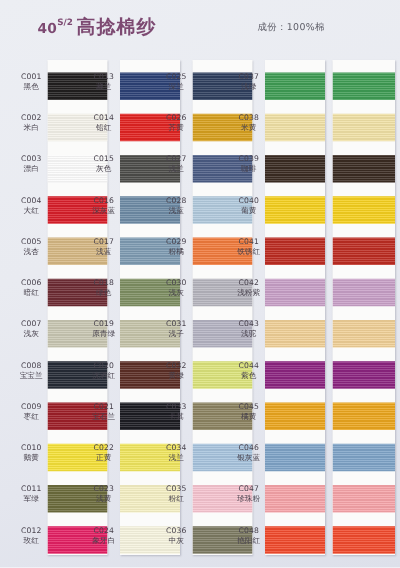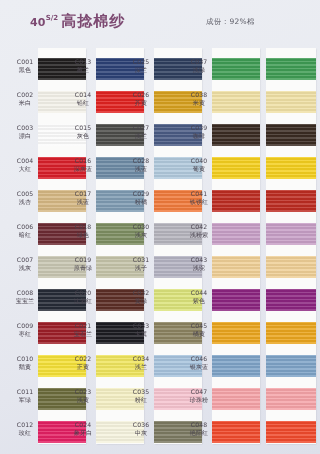--- a/index.html
+++ b/index.html
@@ -105,21 +105,21 @@
     white-space: nowrap;
   }
 </style>
 </head>
 <body>
 
 <div class="header">
   <div class="title">
     <span class="cnt">40</span><span class="sup">S/2</span><span class="big">高捻棉纱</span>
   </div>
-  <div class="compo">成份：92%棉</div>
+  <div class="compo">成份：100%棉</div>
 </div>
 
 <div class="board">
     <div class="col" style="left: 0px;">
       <div class="labels" style="left: 12px;">
         <div class="lbl" style="top: 14px;">
           <span class="code">C001</span>
           <span class="nm">黑色</span>
         </div>
         <div class="lbl" style="top: 47px;">

